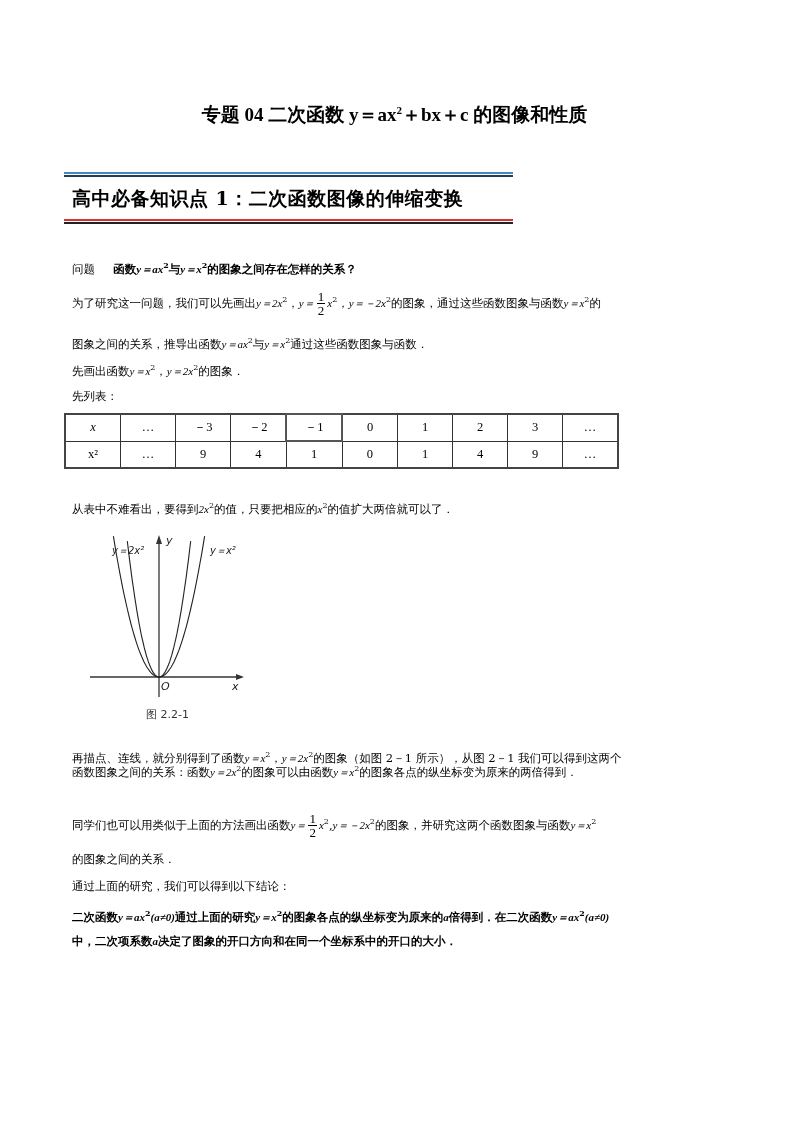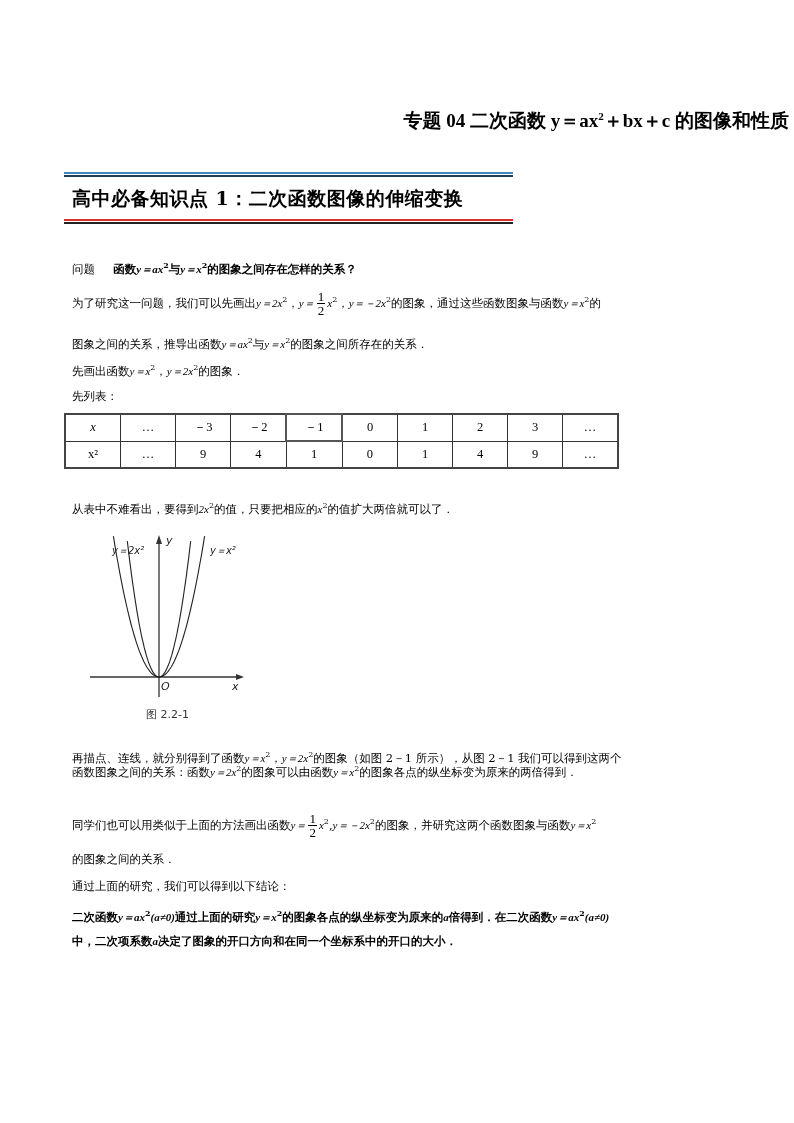--- a/index.html
+++ b/index.html
@@ -1,18 +1,18 @@
 <!DOCTYPE html>
 <html><head>
   <meta charset="utf-8">
   <style>
     html, body { margin:0; padding:0; background:#ffffff; }
     body { width:794px; height:1123px; position:relative; overflow:hidden; color:#000; font-family:"DejaVu Serif","Liberation Serif",serif; }
     .abs { position:absolute; }
-    .title { left:0; width:789px; top:108px; text-align:right; font-size:19px; font-weight:bold; font-family:"Liberation Serif","DejaVu Serif",serif; }
+    .title { left:0; width:789px; top:102px; text-align:center; font-size:19px; font-weight:bold; font-family:"Liberation Serif","DejaVu Serif",serif; }
     .title sup { font-size:11px; }
     .rule-blue-top { left:64px; top:172px; width:449px; height:2px; background:#4a86b8; }
     .rule-blue-bot { left:64px; top:175px; width:449px; height:2px; background:#1f3f5b; }
     .section { left:72px; top:186px; font-size:19px; font-weight:bold; font-family:"DejaVu Serif","Liberation Serif",serif; letter-spacing:0.5px; }
     .rule-red-top { left:64px; top:219px; width:449px; height:2px; background:#d9302c; }
     .rule-red-bot { left:64px; top:222px; width:449px; height:2px; background:#222; }
     .p { left:72px; font-size:11.5px; line-height:14px; white-space:nowrap; }
     .m { font-family:"Liberation Serif","DejaVu Serif",serif; font-style:italic; font-size:11px; }
     .m sup, .b sup { font-size:8px; }
     .b { font-weight:bold; }
@@ -36,21 +36,21 @@
 
 <div class="abs p" style="top:258px;">
   <span>问题</span>&nbsp;&nbsp;&nbsp;&nbsp;
   <span class="b">函数</span><span class="m b">y＝ax</span><sup class="b" style="font-size:8px">2</sup><span class="b">与</span><span class="m b">y＝x</span><sup class="b" style="font-size:8px">2</sup><span class="b">的图象之间存在怎样的关系？</span>
 </div>
 
 <div class="abs p" style="top:290px;">
   <span>为了研究这一问题，我们可以先画出</span><span class="m">y＝2x</span><sup style="font-size:8px">2</sup><span>，</span><span class="m">y＝</span><span class="frac"><span class="num">1</span><span class="den">2</span></span><span class="m">x</span><sup style="font-size:8px">2</sup><span>，</span><span class="m">y＝－2x</span><sup style="font-size:8px">2</sup><span>的图象，通过这些函数图象与函数</span><span class="m">y＝x</span><sup style="font-size:8px">2</sup><span>的</span>
 </div>
 <div class="abs p" style="top:334px;">
-  <span>图象之间的关系，推导出函数</span><span class="m">y＝ax</span><sup style="font-size:8px">2</sup><span>与</span><span class="m">y＝x</span><sup style="font-size:8px">2</sup><span>的图象之间所存在的关系．</span>
+  <span>图象之间的关系，推导出函数</span><span class="m">y＝ax</span><sup style="font-size:8px">2</sup><span>与</span><span class="m">y＝x</span><sup style="font-size:8px">2</sup><span>通过这些函数图象与函数．</span>
 </div>
 
 <div class="abs p" style="top:361px;">
   <span>先画出函数</span><span class="m">y＝x</span><sup style="font-size:8px">2</sup><span>，</span><span class="m">y＝2x</span><sup style="font-size:8px">2</sup><span>的图象．</span>
 </div>
 <div class="abs p" style="top:389px;">先列表：</div>
 
 <table class="vt">
   <tbody id="vt-body">
       <tr>

